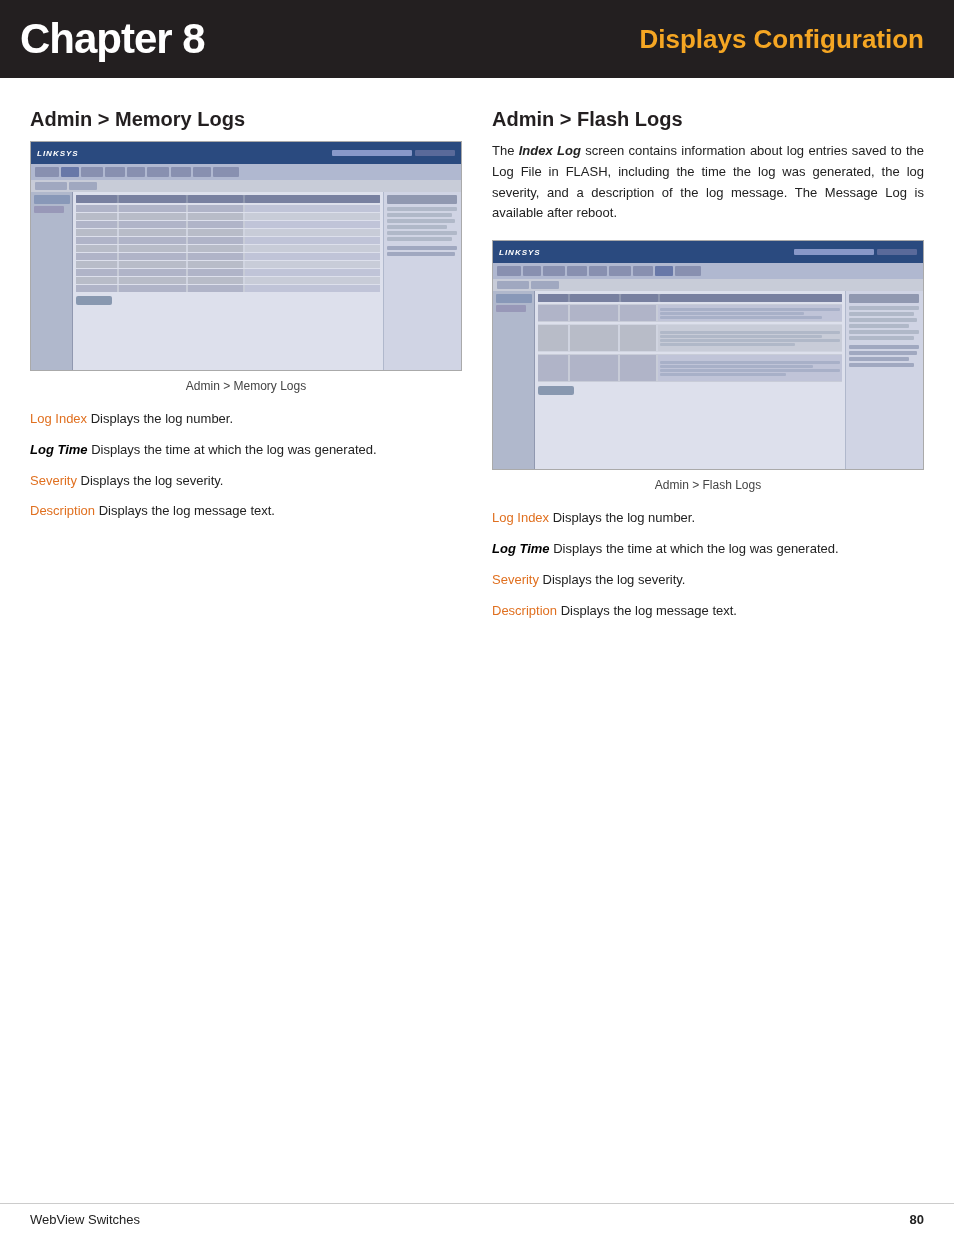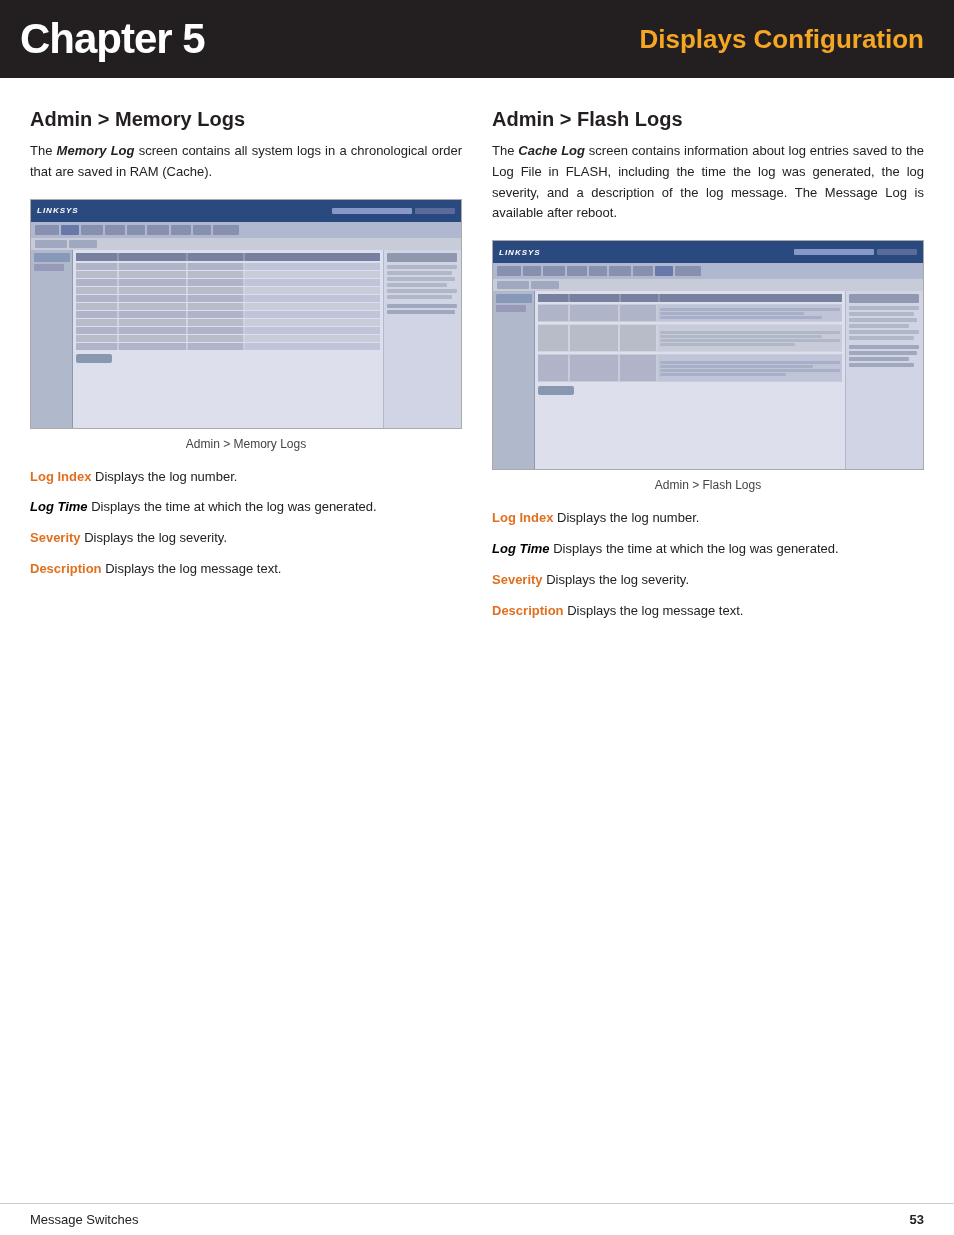--- a/index.html
+++ b/index.html
@@ -117,45 +117,42 @@
     
     .field-desc {
       font-size: 13px;
       line-height: 1.6;
       color: #222;
       margin-bottom: 10px;
     }
 
     .field-name {
       color: #e07020;
-      font-weight: bold;
+      font-weight: normal;
     }
 
     .field-name-italic {
       color: #000000;
       font-weight: bold;
       font-style: italic;
     }
   </style>
 </head>
 <body>
 
 <div class="page-header">
-  <span class="chapter-title">Chapter 5</span>
+  <span class="chapter-title">Chapter 8</span>
   <span class="section-title">Displays Configuration</span>
 </div>
 
 <div class="page-content">
   <div class="two-col">
 
     <div class="col">
       <h2 class="section-heading">Admin &gt; Memory Logs</h2>
-      <p class="section-desc">
-        The <em>Memory Log</em> screen contains all system logs in a chronological order that are saved in RAM (Cache).
-      </p>
 
       <div class="screenshot-box">
         <div class="mock-screen">
 
           <div class="mock-header">
             <span class="mock-logo">LINKSYS</span>
             <div style="flex:1; display:flex; justify-content:flex-end; gap:3px; align-items:center;">
               <div style="background:#8898c8; height:6px; width:80px; border-radius:1px;"></div>
               <div style="background:#5a6a9a; height:6px; width:40px; border-radius:1px;"></div>
             </div>
@@ -295,21 +292,21 @@
         </p>
         <p class="field-desc">
           <span class="field-name">Description</span>  Displays the log message text.
         </p>
       </div>
     </div>
 
     <div class="col">
       <h2 class="section-heading">Admin &gt; Flash Logs</h2>
       <p class="section-desc">
-        The <em>Cache Log</em> screen contains information about log entries saved to the Log File in FLASH, including the time the log was generated, the log severity, and a description of the log message. The Message Log is available after reboot.
+        The <em>Index Log</em> screen contains information about log entries saved to the Log File in FLASH, including the time the log was generated, the log severity, and a description of the log message. The Message Log is available after reboot.
       </p>
 
       <div class="screenshot-box">
         <div class="mock-screen">
 
           <div class="mock-header">
             <span class="mock-logo">LINKSYS</span>
             <div style="flex:1; display:flex; justify-content:flex-end; gap:3px; align-items:center;">
               <div style="background:#8898c8; height:6px; width:80px; border-radius:1px;"></div>
               <div style="background:#5a6a9a; height:6px; width:40px; border-radius:1px;"></div>
@@ -419,15 +416,15 @@
         <p class="field-desc">
           <span class="field-name">Description</span>  Displays the log message text.
         </p>
       </div>
     </div>
 
   </div>
 </div>
 
 <div style="position:fixed; bottom:0; left:0; width:954px; background:#fff; border-top:1px solid #ccc; padding:8px 30px; display:flex; justify-content:space-between; align-items:center;">
-  <span>Message Switches</span>
-  <span style="font-weight:bold;">53</span>
+  <span>WebView Switches</span>
+  <span style="font-weight:bold;">80</span>
 </div>
 
 </body></html>

